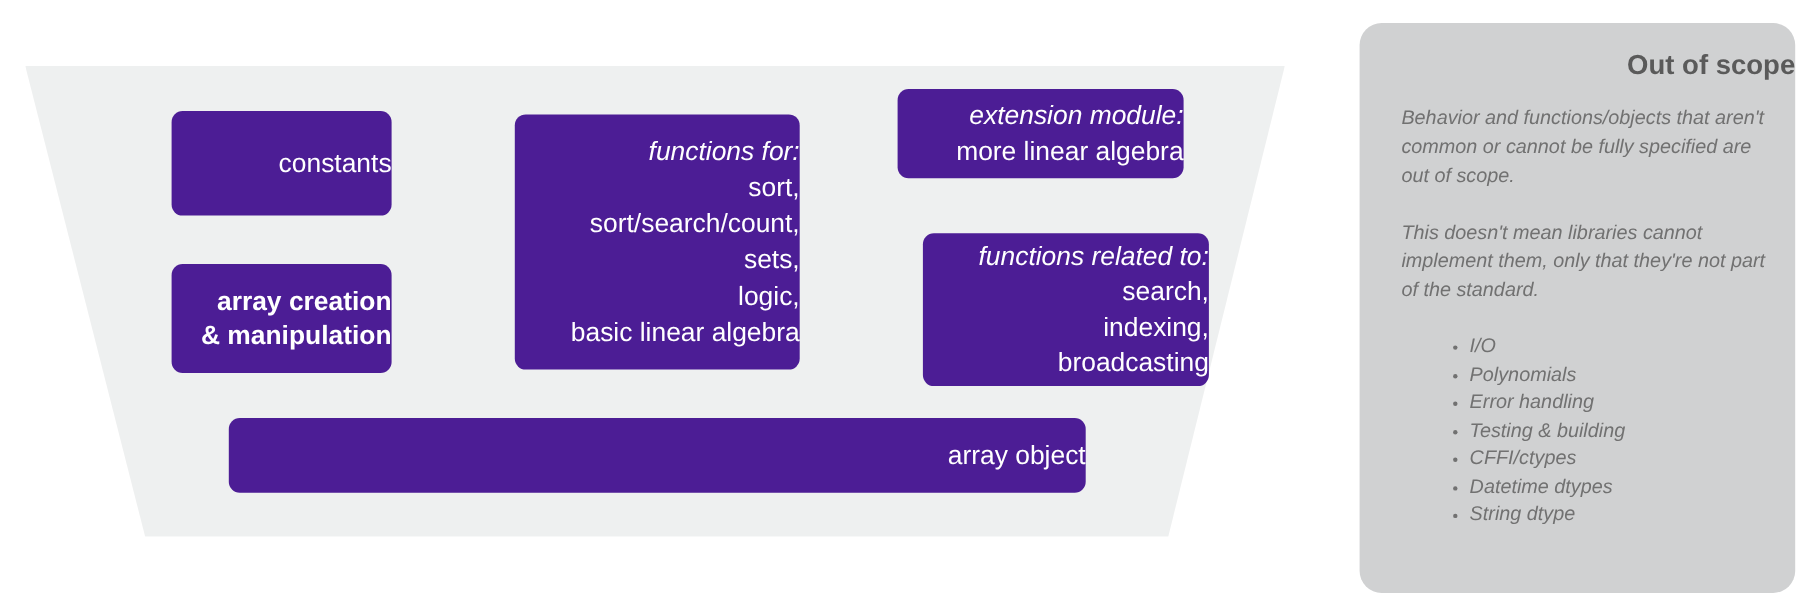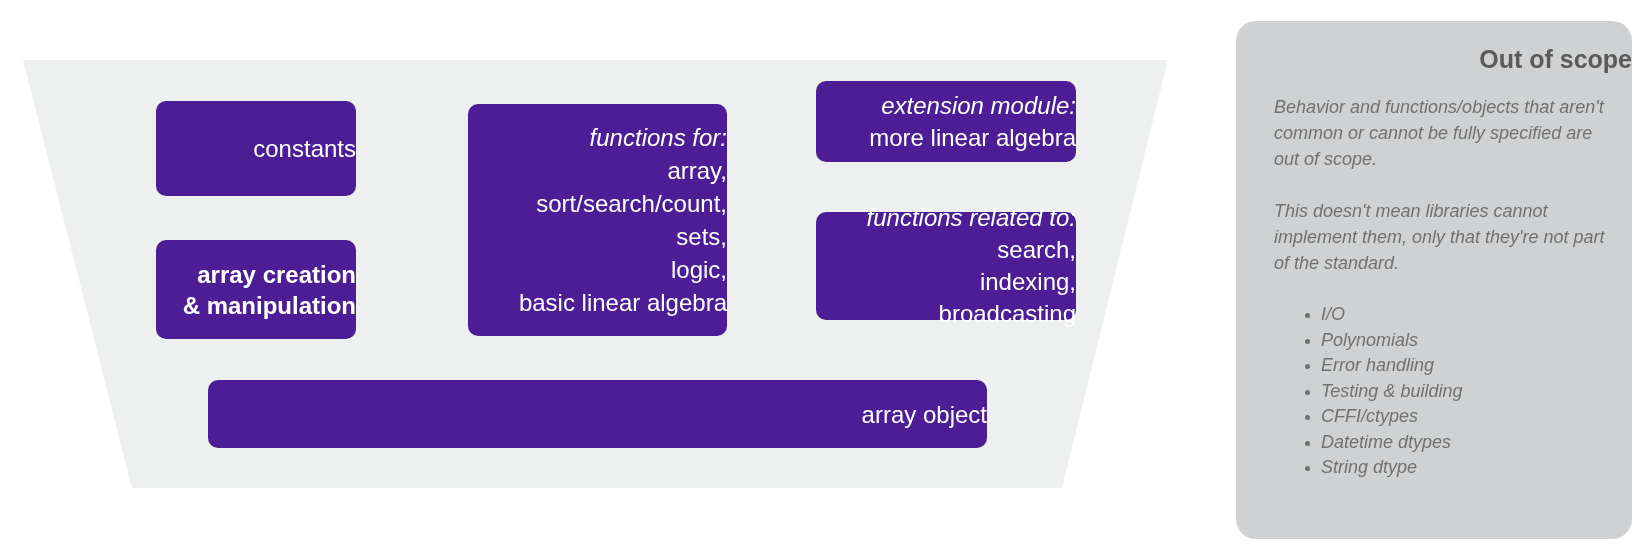--- a/index.html
+++ b/index.html
@@ -33,21 +33,21 @@
     justify-content: center;
     text-align: center;
     font-size: 24px;
     line-height: 31px;
   }
   .bluebox .hdr { font-style: italic; }
   .box-constants        { left: 156px; top: 101px; width: 200px; height: 95px; }
   .box-array-creation   { left: 156px; top: 240px; width: 200px; height: 99px; font-weight: bold; }
   .box-functions-for    { left: 468px; top: 104px; width: 259px; height: 232px; line-height: 33px; }
   .box-extension        { left: 816px; top:  81px; width: 260px; height: 81px;  line-height: 32px; }
-  .box-functions-rel    { left: 816px; top: 212px; width: 260px; height: 108px; line-height: 32px; }
+  .box-functions-rel    { left: 839px; top: 212px; width: 260px; height: 139px; line-height: 32px; }
   .box-array-object     { left: 208px; top: 380px; width: 779px; height: 68px; }
 
   
   .panel {
     position: absolute;
     left: 1236px; top: 21px;
     width: 396px; height: 518px;
     background: #D0D1D2;
     border-radius: 20px;
     box-sizing: border-box;
@@ -62,21 +62,21 @@
   }
   .panel-body {
     margin: 20px 26px 0 38px;
     font-style: italic;
     color: #717171;
     font-size: 18px;
     line-height: 26px;
   }
   .panel-body p { margin: 16px 0 26px 0; }
   .panel-bullets {
-    margin: 3px;
+    margin: 18px;
     padding-left: 44px;
     list-style: disc;
     font-style: italic;
     color: #717171;
     font-size: 18px;
     line-height: 25.5px;
   }
   .panel-bullets li::marker { color: #717171; font-size: 15px; }
 </style>
 </head>
@@ -90,21 +90,21 @@
     <span>constants</span>
   </div>
 
   <div class="bluebox box-array-creation">
     <span>array creation</span>
     <span>&amp; manipulation</span>
   </div>
 
   <div class="bluebox box-functions-for">
     <span class="hdr">functions for:</span>
-    <span>array,</span>
+    <span>sort,</span>
     <span>sort/search/count,</span>
     <span>sets,</span>
     <span>logic,</span>
     <span>basic linear algebra</span>
   </div>
 
   <div class="bluebox box-extension">
     <span class="hdr">extension module:</span>
     <span>more linear algebra</span>
   </div>

